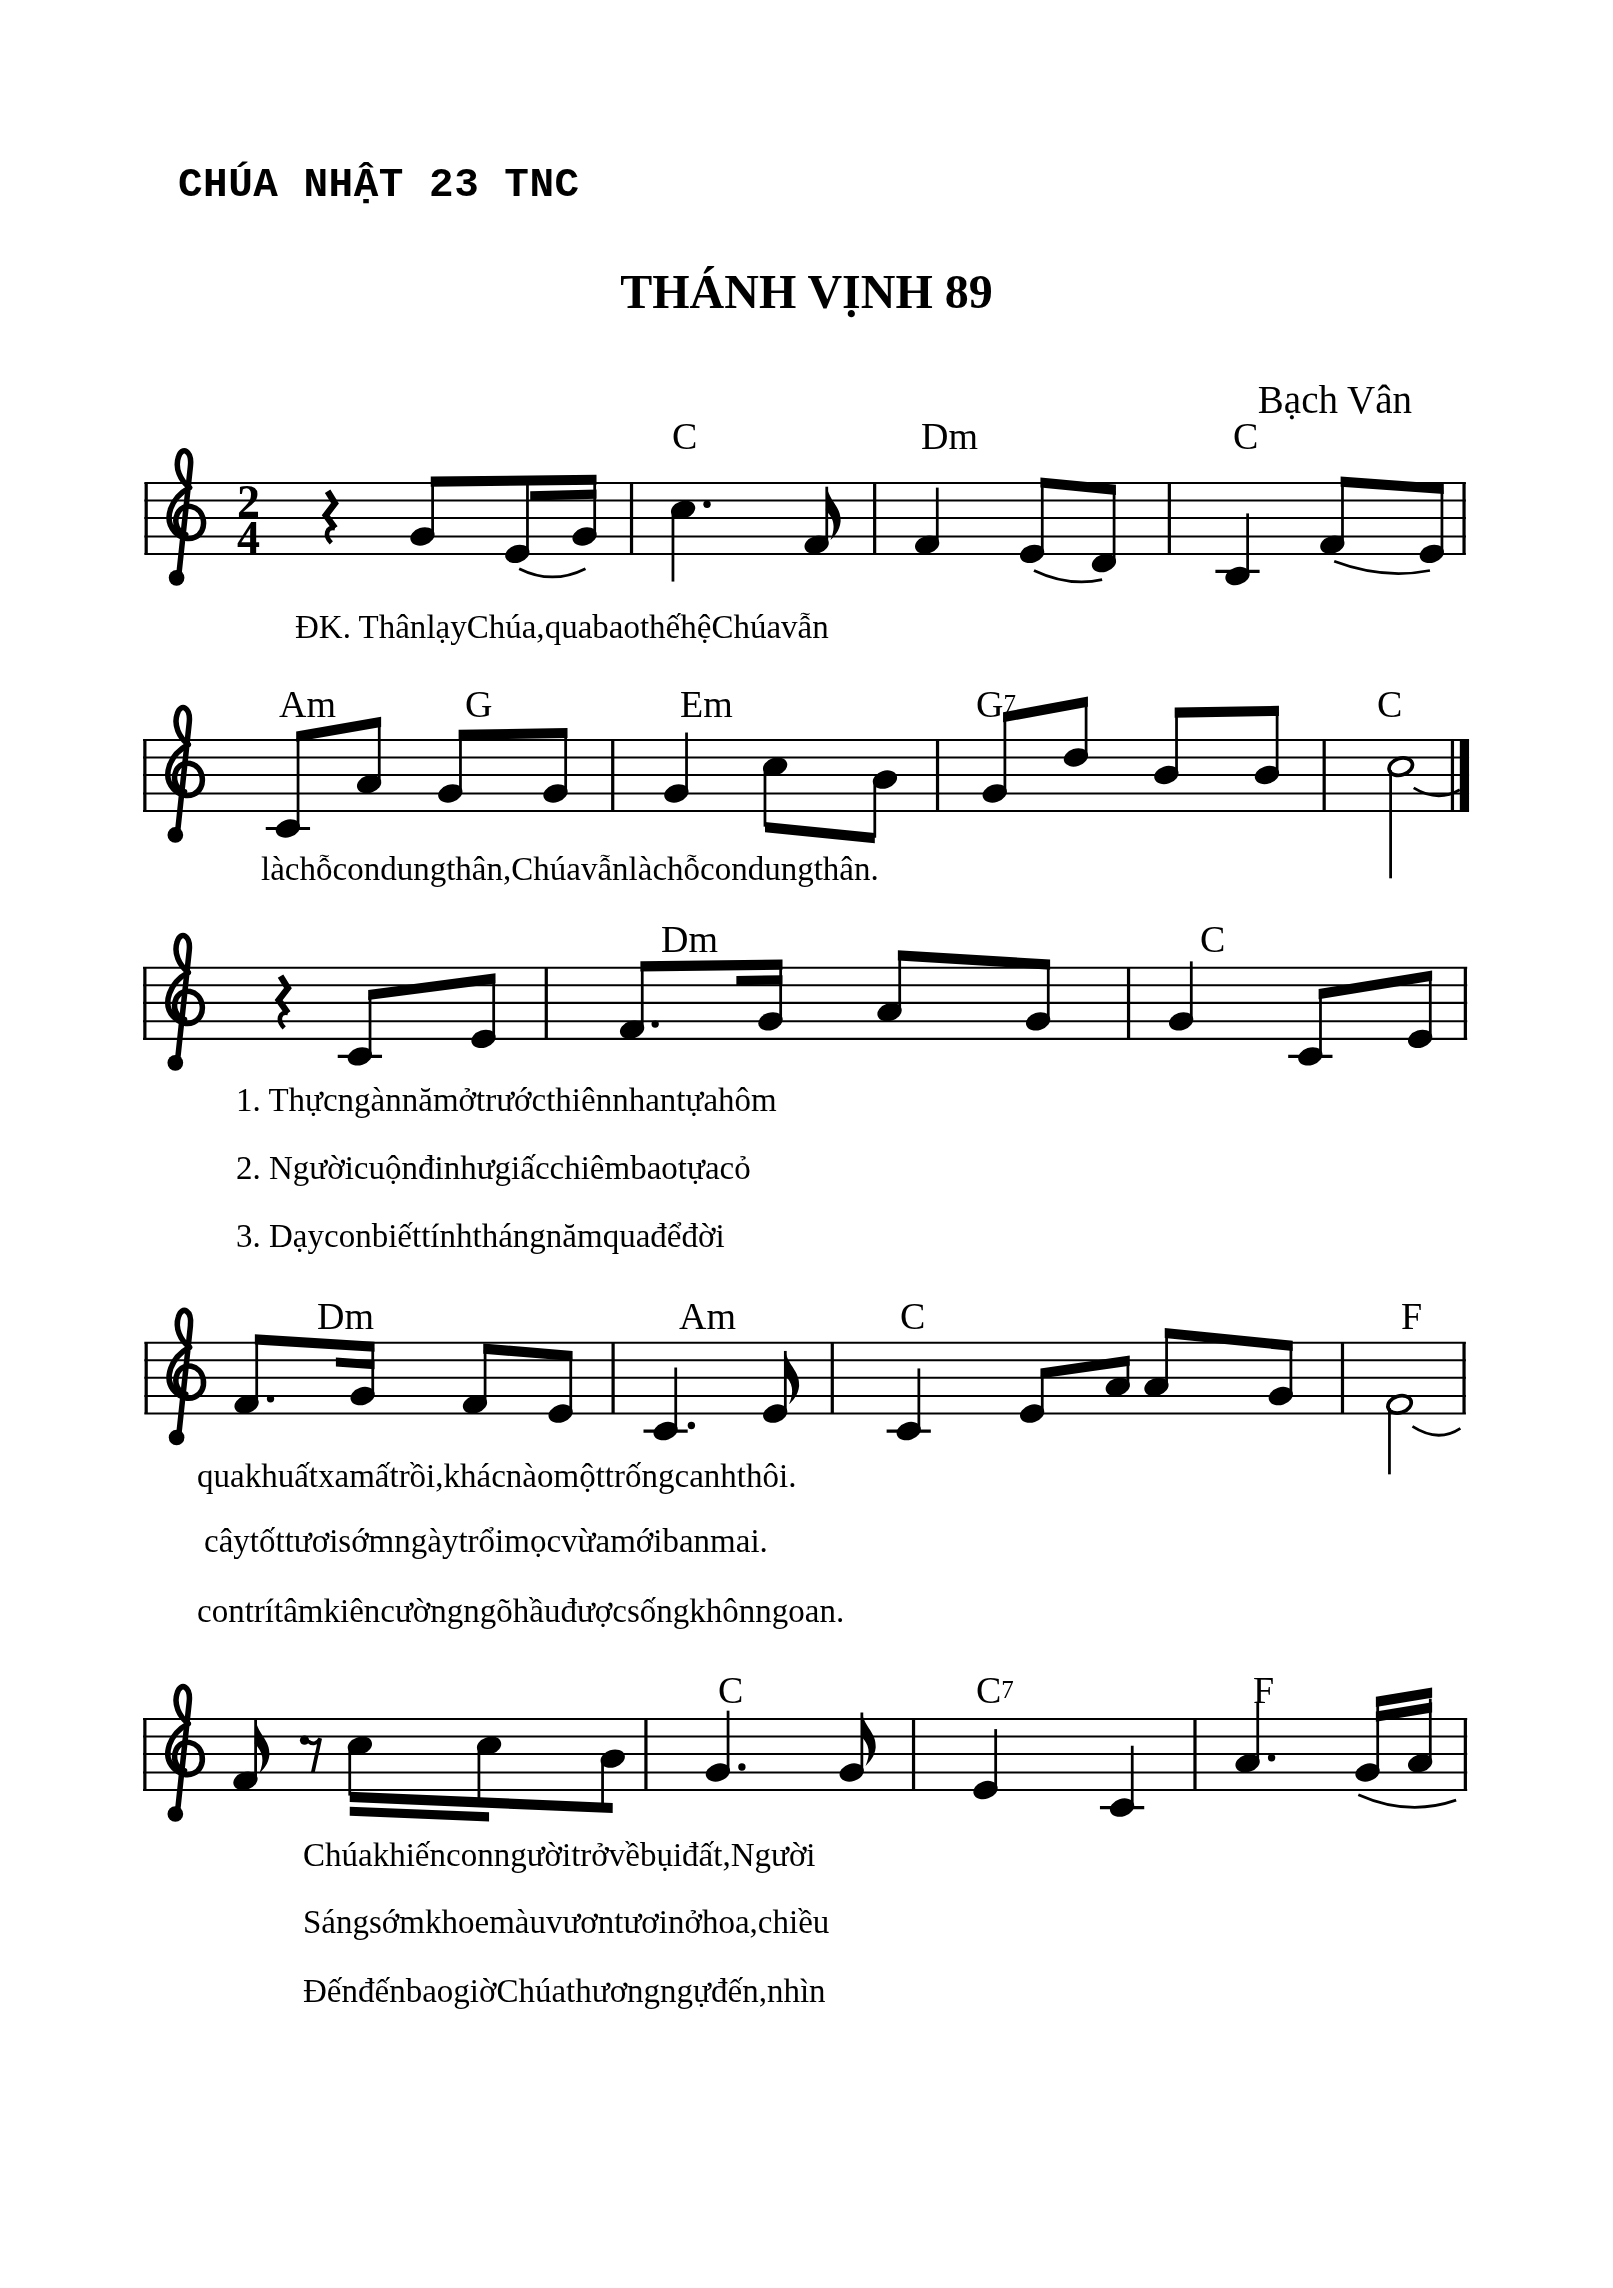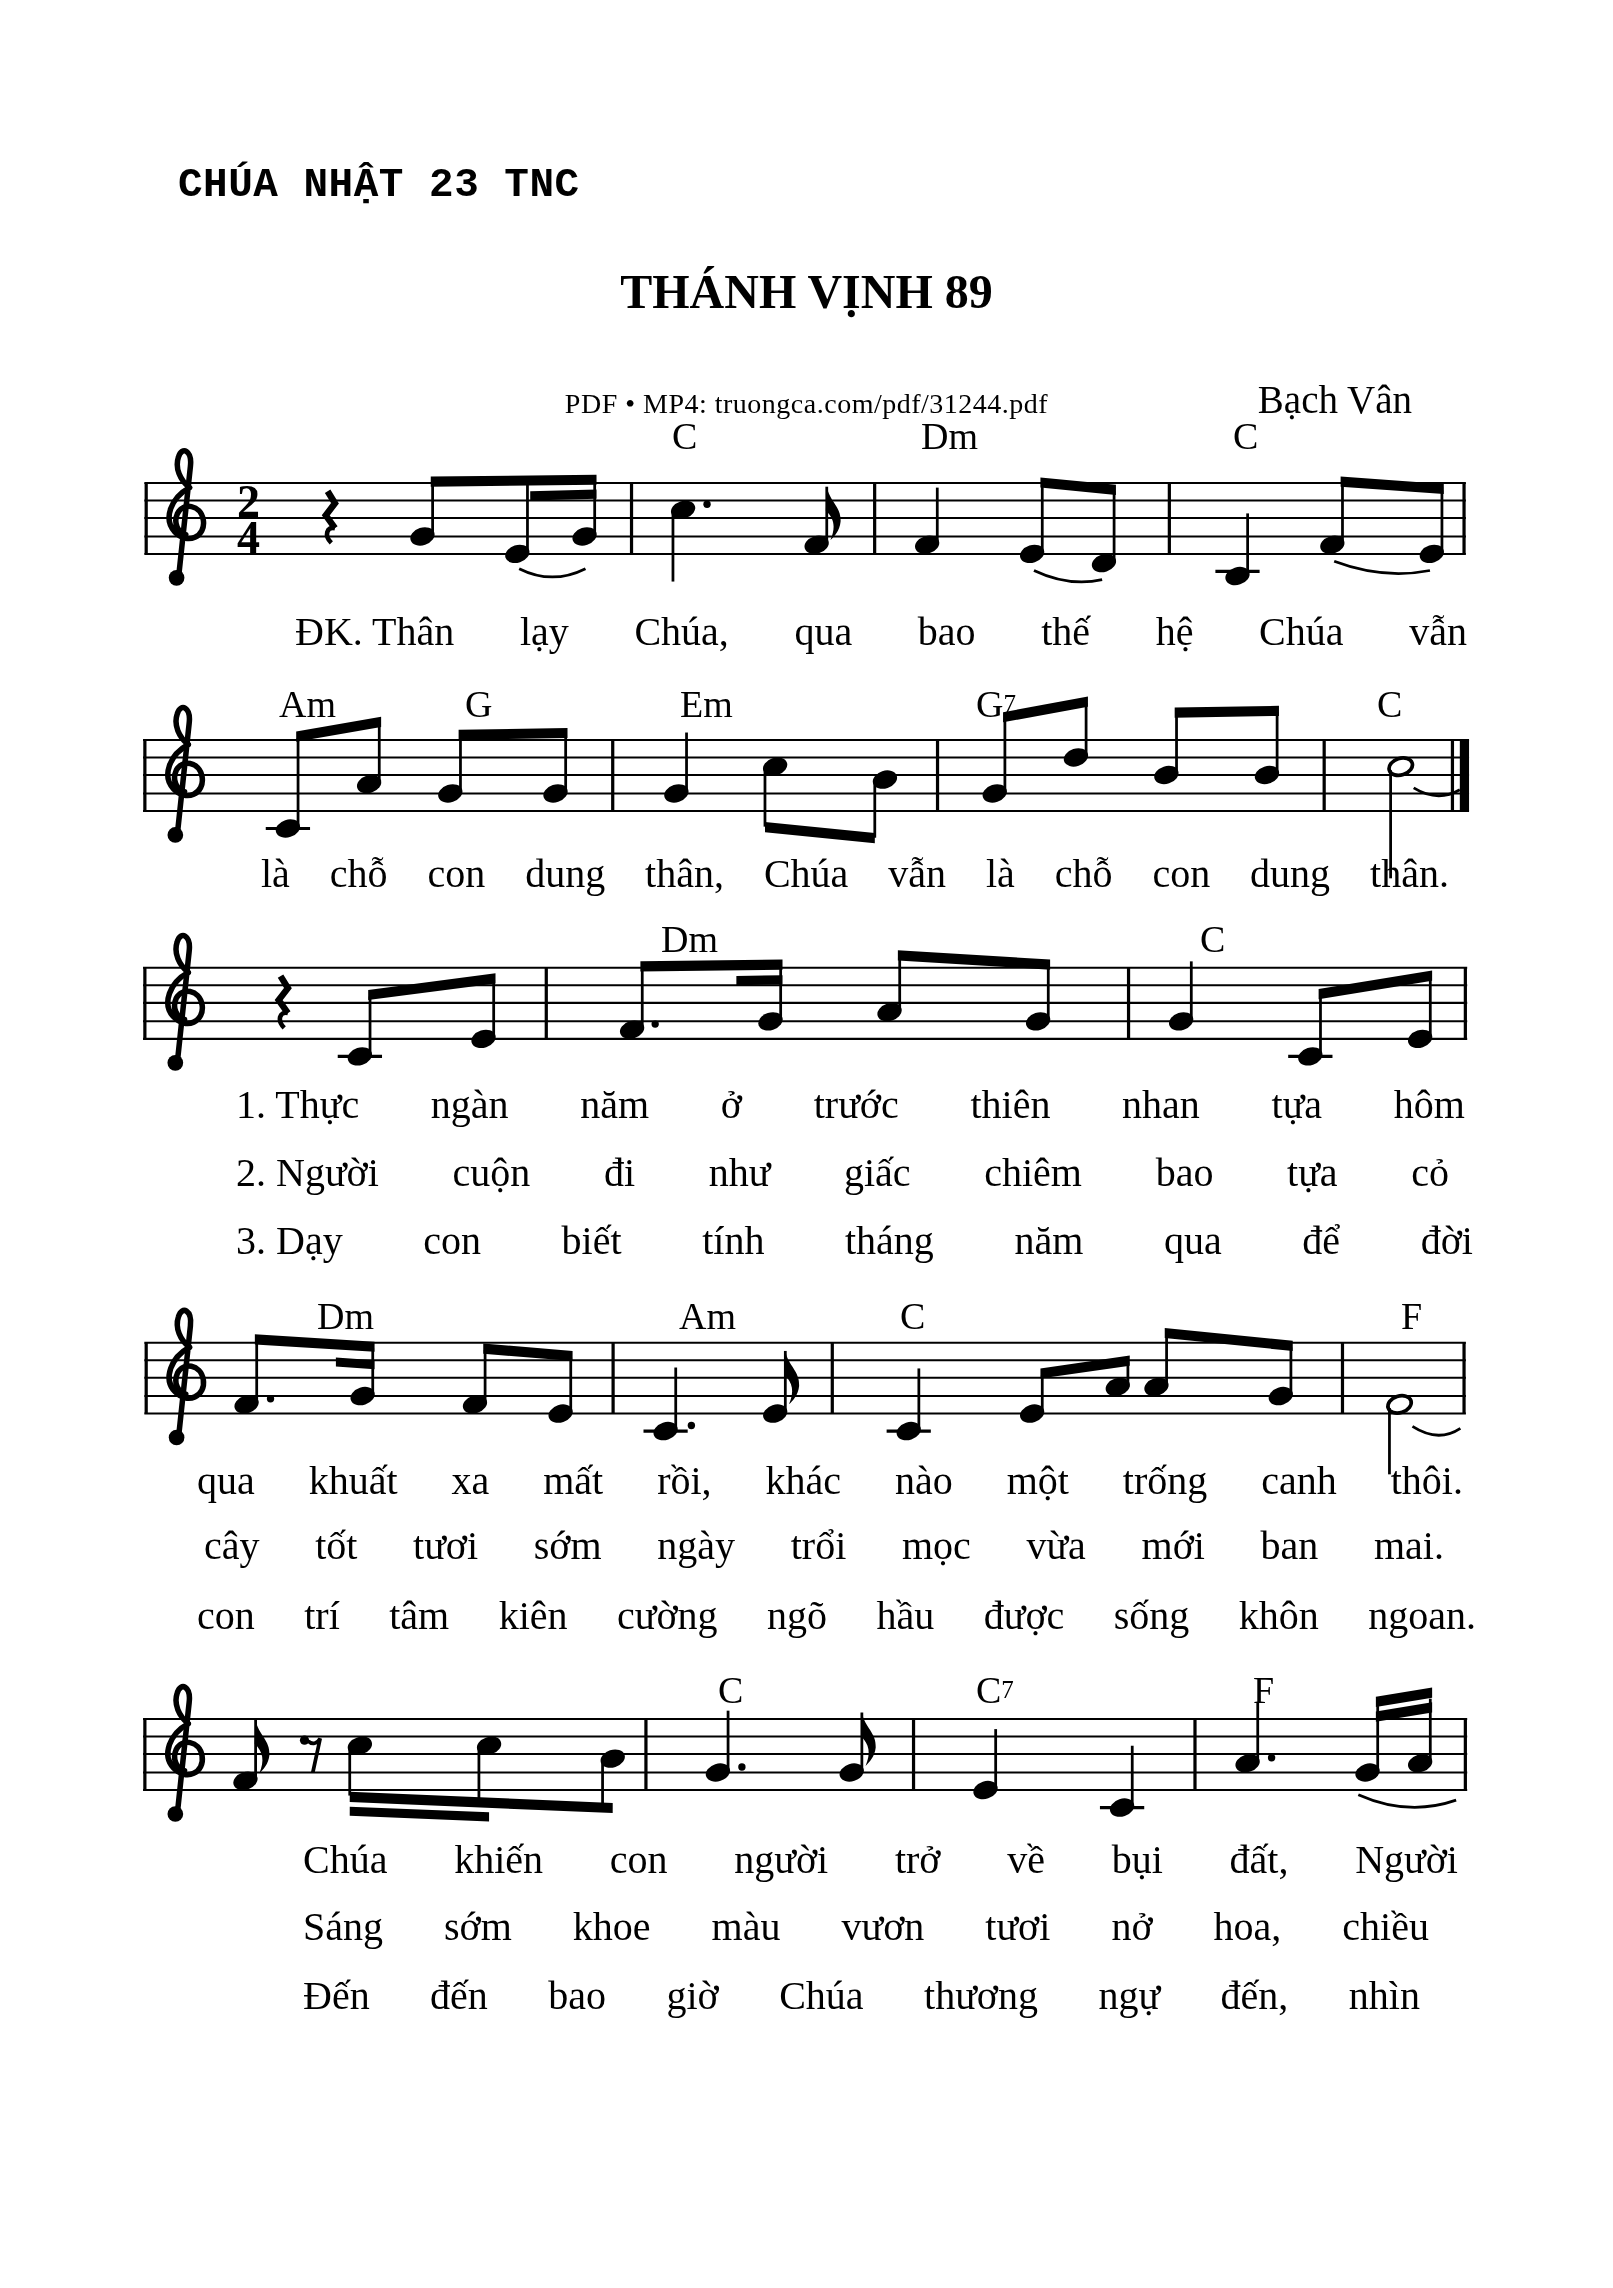--- a/index.html
+++ b/index.html
@@ -6,21 +6,21 @@
   #sheet{position:relative;width:1613px;height:2289px;background:#ffffff;
     font-family:"Liberation Serif","DejaVu Serif",serif;color:#000;overflow:hidden;}
   .abs{position:absolute;}
   .hdr1{left:178px;top:162px;font-size:41px;font-weight:bold;letter-spacing:0.5px;font-family:Liberation Mono, monospace;}
   .hdr2{left:157px;top:212px;font-size:42px;}
   .title{left:0;top:264px;width:100%;text-align:center;font-size:48px;font-weight:bold;}
   .subtitle{left:0;top:388px;width:100%;text-align:center;font-size:28px;letter-spacing:0.5px;}
   .composer{right:201px;top:377px;font-size:39px;}
   .chord{position:absolute;font-size:38px;line-height:1;white-space:nowrap;}
   .chord sup{font-size:25px;vertical-align:5.5px;letter-spacing:0;}
-  .lyr{position:absolute;display:flex;justify-content:space-between;font-size:40px;line-height:1.15;white-space:nowrap;}
+  .lyr{position:absolute;display:flex;justify-content:flex-start;font-size:33px;line-height:1.15;white-space:nowrap;}
   .lyr .w{display:inline-block;}
   svg.sys{position:absolute;left:0;display:block;}
   .sl{stroke:#000;stroke-width:2.2;}
   .bl{stroke:#000;stroke-width:3.5;}
   .st{stroke:#000;stroke-width:3;}
   .lg{stroke:#000;stroke-width:3.5;}
   .tie{stroke:#000;stroke-width:3;fill:none;}
   .bm{fill:#000;}
   .nh{fill:#000;}
   .hn{fill:#fff;stroke:#000;stroke-width:4;}
@@ -47,21 +47,20 @@
         <path d="M9,10 C13,14 19,13 22,7 L14,44" fill="none" stroke="#000" stroke-width="4"></path>
       </g>
       <g id="flag8">
         <path d="M0,0 C3,16 16,22 15,38 C14,48 8,54 4,58 C10,44 8,34 -1,26 Z"></path>
       </g>
     </defs>
   </svg>
 
   <div class="abs hdr1">CHÚA NHẬT 23 TNC</div>
   <div class="abs title">THÁNH VỊNH 89</div>
-  <div class="abs subtitle">PDF • MP4: truongca.com/pdf/31244.pdf</div>
   <div class="abs composer">Bạch Vân</div>
 
   <div>
     <span class="chord" style="left:672px;top:417px"><span>C</span><sup></sup></span>
     <span class="chord" style="left:921px;top:417px"><span>Dm</span><sup></sup></span>
     <span class="chord" style="left:1233px;top:417px"><span>C</span><sup></sup></span>
   </div>
   <div>
     <span class="chord" style="left:279px;top:685px"><span>Am</span><sup></sup></span>
     <span class="chord" style="left:465px;top:685px"><span>G</span><sup></sup></span>

